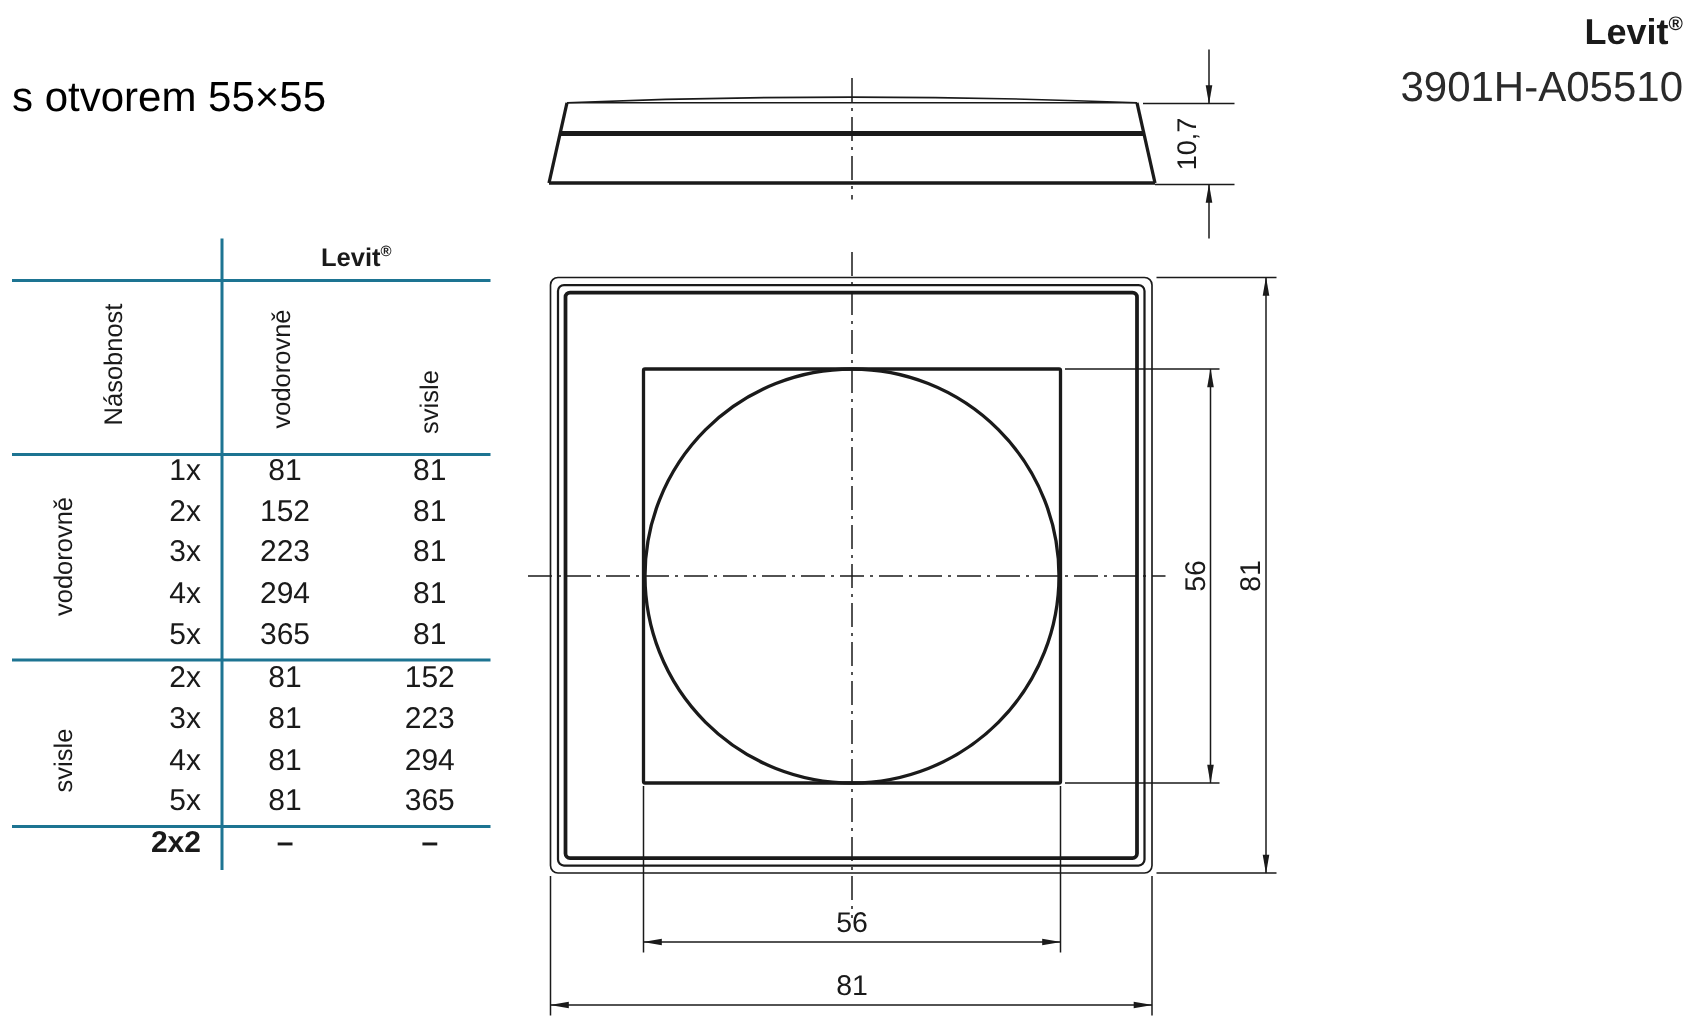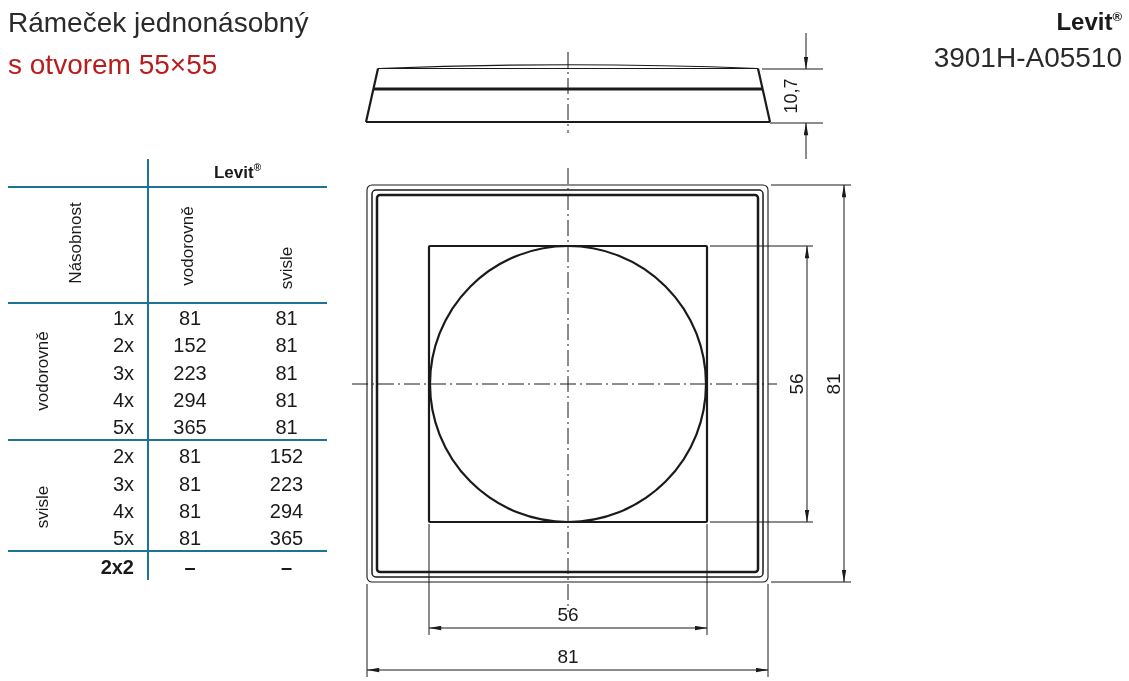--- a/index.html
+++ b/index.html
@@ -1,34 +1,34 @@
 <!DOCTYPE html>
 <html style="--table-line: #1d7492; --ink: #1a1a1a;"><head>
 <meta charset="utf-8">
 <style>
   :root{ --table-line:#1d7492; --ink:#1a1a1a; }
   html,body{margin:0;padding:0;background:#fff;}
   .page{position:relative;width:1129px;height:681px;background:#fff;overflow:hidden;
         font-family:"Liberation Sans","DejaVu Sans",sans-serif;color:var(--ink);}
   
   .title-l1{position:absolute;left:8px;top:7px;font-size:28px;color:#2a2a2a;white-space:nowrap;}
-  .title-l2{position:absolute;left:8px;top:49px;font-size:28px;color:#b91c1c;white-space:nowrap;}
+  .title-l2{position:absolute;left:8px;top:49px;font-size:28px;color:#000000;white-space:nowrap;}
   .brand{position:absolute;right:7px;top:8px;font-size:24px;font-weight:bold;text-align:right;white-space:nowrap;}
   .brand sup{font-size:13px;}
   .code{position:absolute;right:7px;top:42px;font-size:28px;text-align:center;white-space:nowrap;color:#2a2a2a;}
   
   .hline{position:absolute;height:2px;background:var(--table-line);}
   .vline{position:absolute;width:2px;background:var(--table-line);}
   .t-head{position:absolute;left:148px;width:179px;top:162px;text-align:center;
           font-weight:bold;font-size:17px;}
   .t-head sup{font-size:10px;}
   .rot{position:absolute;width:140px;height:20px;display:flex;align-items:center;justify-content:center;
        transform:rotate(-90deg);font-size:17px;white-space:nowrap;}
   .t-rows{position:absolute;left:8px;width:319px;display:flex;flex-direction:column;}
-  .t-row{flex:1;display:flex;align-items:flex-end;font-size:20px;}
+  .t-row{flex:1;display:flex;align-items:flex-start;font-size:20px;}
   .c1{width:126px;text-align:right;}
   .c2{width:112px;text-align:center;}
   .c3{flex:1;text-align:center;}
   
   svg.draw{position:absolute;left:0;top:0;}
   svg .ln{stroke:var(--ink);fill:none;}
   svg .w1{stroke-width:1.1;}
   svg .w15{stroke-width:1.5;}
   svg .w2{stroke-width:2.2;}
   svg .w25{stroke-width:2.5;}
@@ -36,21 +36,20 @@
   svg .ext{stroke-width:1;}
   svg .cl{stroke-width:1;stroke-dasharray:16 4 2 4;}
   svg text{fill:var(--ink);font-size:19px;font-family:"Liberation Sans","DejaVu Sans",sans-serif;}
   svg text.small{font-size:18px;}
 </style>
 </head>
 <body>
 
 <div class="page">
 
-  <div class="title-l1">Rámeček jednonásobný</div>
   <div class="title-l2">s otvorem 55×55</div>
   <div class="brand"><span>Levit</span><sup>®</sup></div>
   <div class="code">3901H-A05510</div>
 
   <div>
     <div class="vline" style="left:147px;top:159px;height:421px;"></div>
     <div class="hline" style="left:8px;top:186px;width:319px;"></div>
     <div class="hline" style="left:8px;top:302px;width:319px;"></div>
     <div class="hline" style="left:8px;top:439px;width:319px;"></div>
     <div class="hline" style="left:8px;top:550px;width:319px;"></div>

